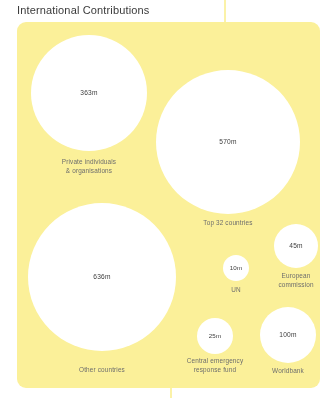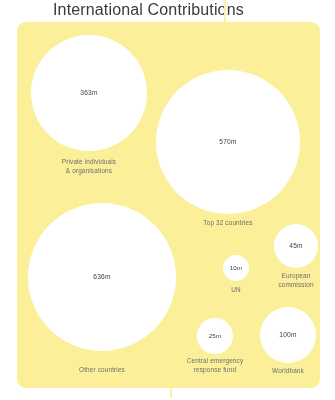--- a/index.html
+++ b/index.html
@@ -21,26 +21,25 @@
     width: 335px;
     height: 400px;
     background: #ffffff;
   }
 
   
   .title {
     position: absolute;
     left: 17px;
     top: 1px;
-    font-size: 16px;
+    font-size: 11px;
     line-height: 18px;
     letter-spacing: 0.15px;
     color: #3a3a3a;
     white-space: nowrap;
-    margin-left: 36px;
   }
 
   
   .rule-vert-top {
     position: absolute;
     left: 224px;
     top: 0px;
     width: 2px;
     height: 22px;
     background: #fbf2a8;

